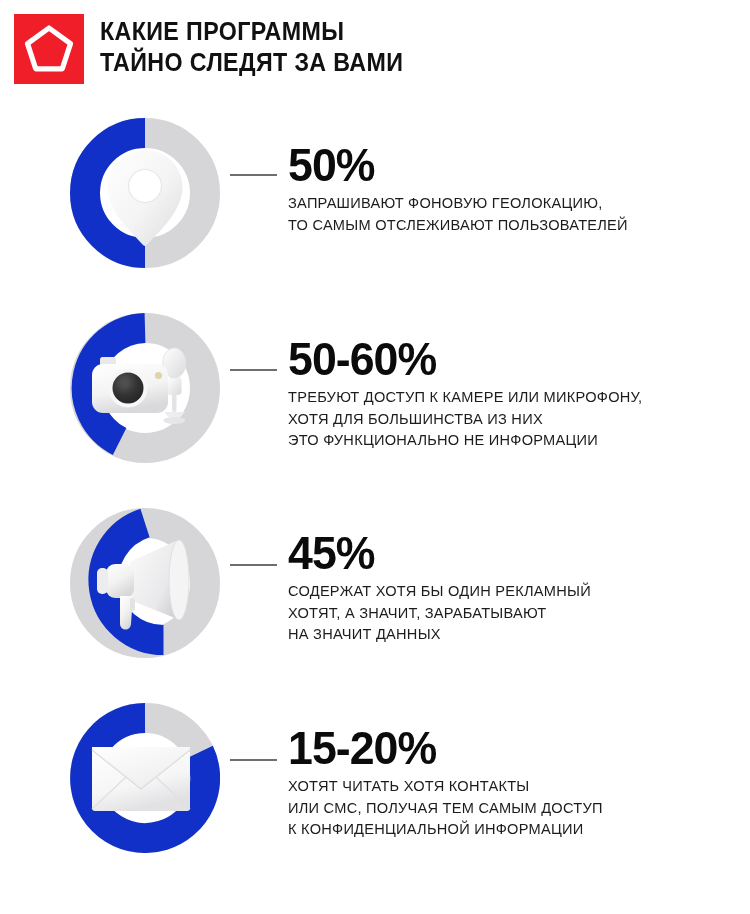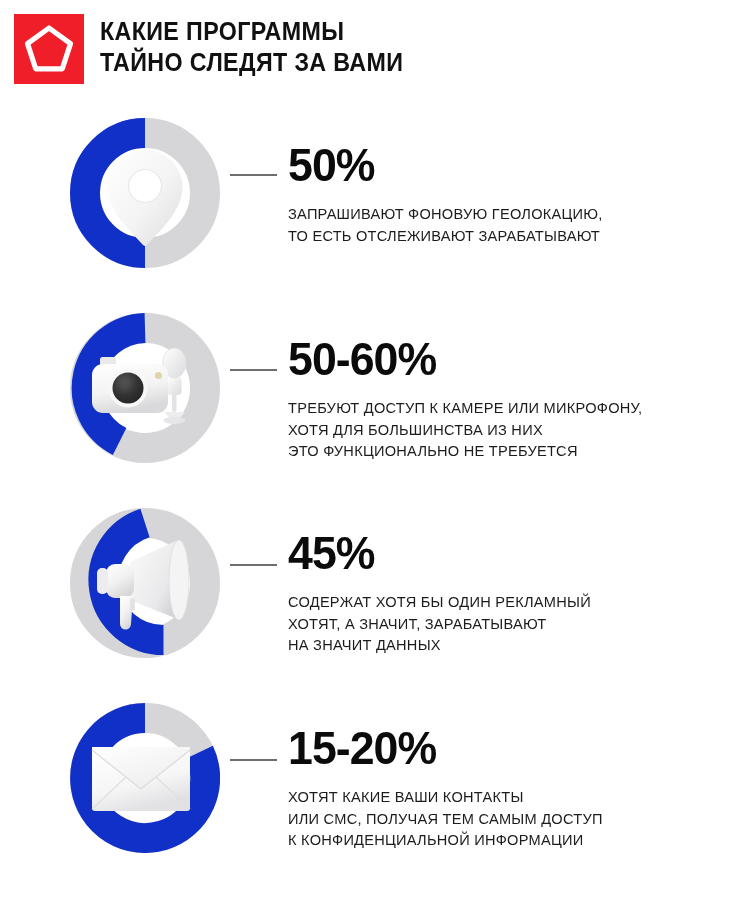--- a/index.html
+++ b/index.html
@@ -103,21 +103,21 @@
     line-height: 49px;
     letter-spacing: -1px;
     color: #0b0b0b;
     white-space: nowrap;
     transform: scaleX(0.95);
     transform-origin: left center;
     margin: 0;
     padding: 0;
   }
   .desc {
-    margin-top: 15px;
+    margin-top: 4px;
   }
   .desc-line {
     font-family: "Liberation Sans", sans-serif;
     font-weight: normal;
     font-size: 14.6px;
     line-height: 21.5px;
     letter-spacing: 0.25px;
     color: #1c1c1c;
     white-space: nowrap;
   }
@@ -163,21 +163,21 @@
         <circle cx="75" cy="68" r="16.5" fill="#ffffff"></circle>
         <circle cx="75" cy="68" r="16.5" fill="none" stroke="#e8e8ea" stroke-width="1.2"></circle>
       </svg>
     </div>
   </div>
   <div class="connector"></div>
   <div class="text-block">
     <div class="pct">50%</div>
     <div class="desc">
       <div class="desc-line">ЗАПРАШИВАЮТ ФОНОВУЮ ГЕОЛОКАЦИЮ,</div>
-      <div class="desc-line">ТО ЕСТЬ ОТСЛЕЖИВАЮТ ЗАРАБАТЫВАЮТ</div>
+      <div class="desc-line">ТО САМЫМ ОТСЛЕЖИВАЮТ ПОЛЬЗОВАТЕЛЕЙ</div>
     </div>
   </div>
 </div>
 
 <div class="row" id="row-1">
   <div class="donut-wrap">
     <svg viewBox="0 0 150 150" aria-hidden="true">
       <circle cx="75" cy="75" r="60" fill="none" stroke="#D6D6D8" stroke-width="30"></circle>
 
       <path d="M 75 15 A 60 60 0 0 0 49.6 128.5" fill="none" stroke="#1030C8" stroke-width="30"></path>
@@ -220,21 +220,21 @@
         </g>
       </svg>
     </div>
   </div>
   <div class="connector"></div>
   <div class="text-block">
     <div class="pct">50-60%</div>
     <div class="desc">
       <div class="desc-line">ТРЕБУЮТ ДОСТУП К КАМЕРЕ ИЛИ МИКРОФОНУ,</div>
       <div class="desc-line">ХОТЯ ДЛЯ БОЛЬШИНСТВА ИЗ НИХ</div>
-      <div class="desc-line">ЭТО ФУНКЦИОНАЛЬНО НЕ ТРЕБУЕТСЯ</div>
+      <div class="desc-line">ЭТО ФУНКЦИОНАЛЬНО НЕ ИНФОРМАЦИИ</div>
     </div>
   </div>
 </div>
 
 <div class="row" id="row-2">
   <div class="donut-wrap">
     <svg viewBox="0 0 150 150" aria-hidden="true">
       <circle cx="75" cy="75" r="60" fill="none" stroke="#D6D6D8" stroke-width="30"></circle>
 
       <path d="M 75 15 A 60 60 0 0 0 93.5 132.1" fill="none" stroke="#1030C8" stroke-width="30"></path>
@@ -302,18 +302,18 @@
         <path d="M22 47 L71 86 L120 47" fill="none" stroke="#dcdcde" stroke-width="1.2"></path>
         <path d="M22 106 L56 74" fill="none" stroke="#e0e0e2" stroke-width="1.2"></path>
         <path d="M120 106 L86 74" fill="none" stroke="#e0e0e2" stroke-width="1.2"></path>
       </svg>
     </div>
   </div>
   <div class="connector"></div>
   <div class="text-block">
     <div class="pct">15-20%</div>
     <div class="desc">
-      <div class="desc-line">ХОТЯТ КАКИЕ ВАШИ КОНТАКТЫ</div>
+      <div class="desc-line">ХОТЯТ ЧИТАТЬ ХОТЯ КОНТАКТЫ</div>
       <div class="desc-line">ИЛИ СМС, ПОЛУЧАЯ ТЕМ САМЫМ ДОСТУП</div>
       <div class="desc-line">К КОНФИДЕНЦИАЛЬНОЙ ИНФОРМАЦИИ</div>
     </div>
   </div>
 </div>
 
 </body></html>

